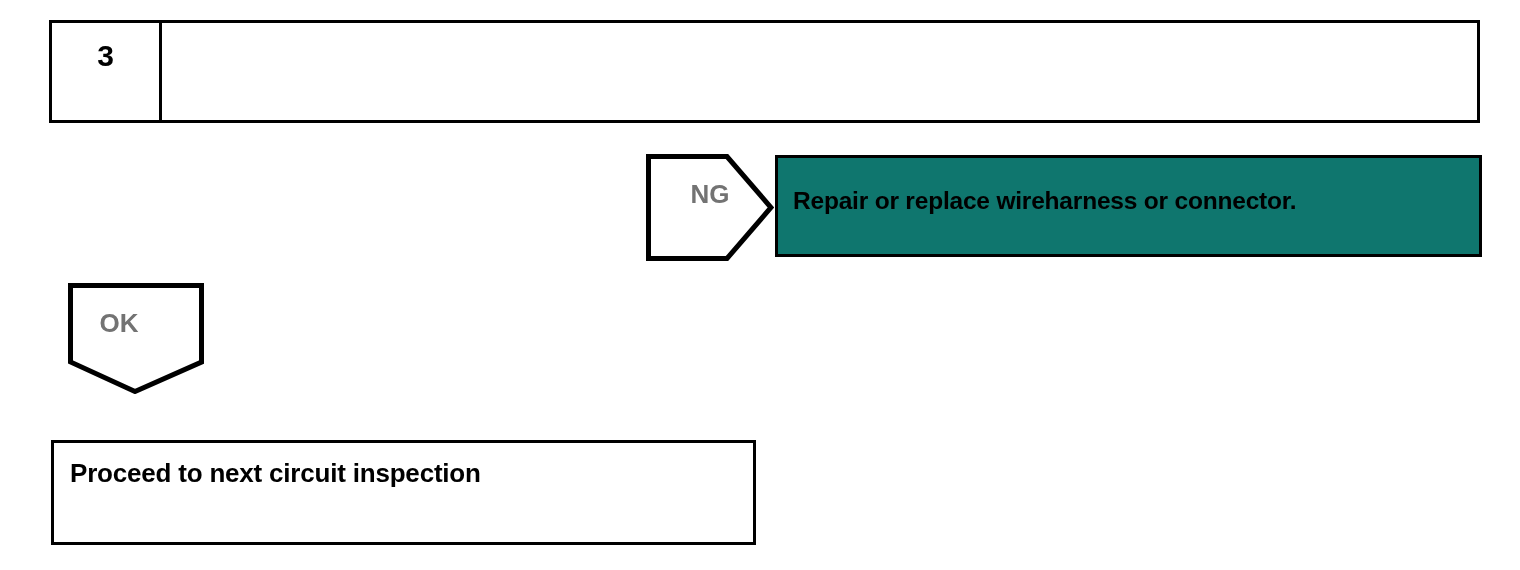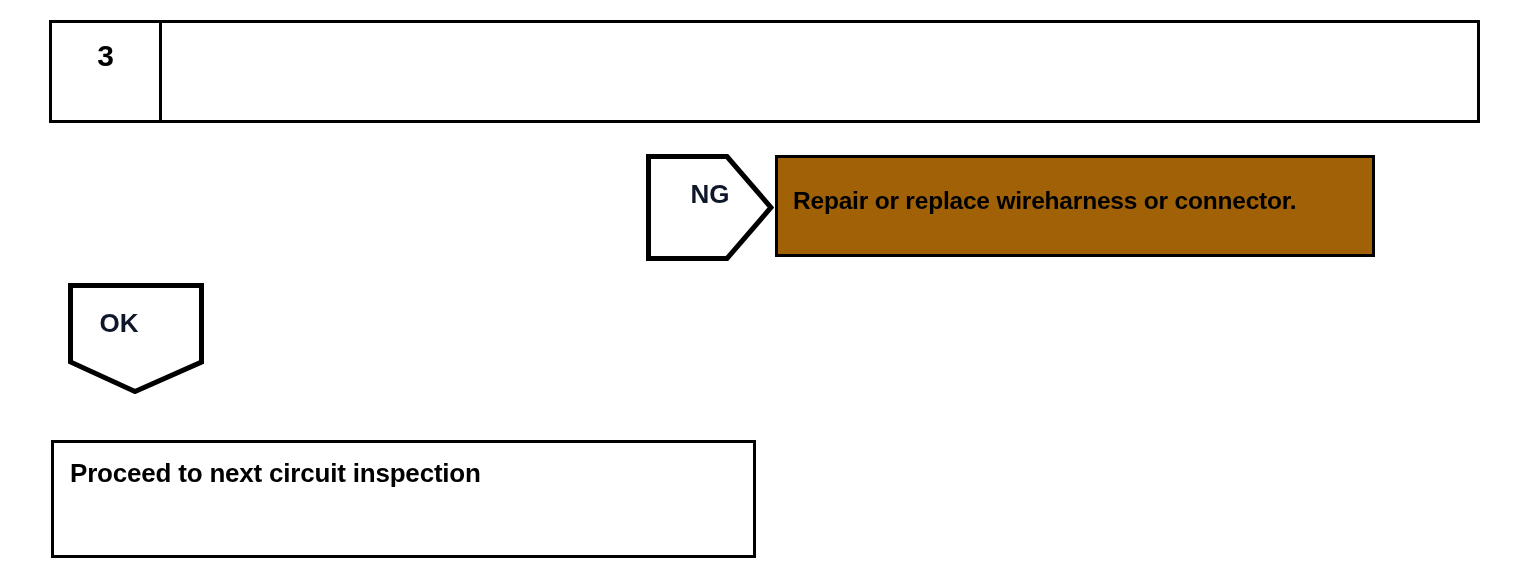--- a/index.html
+++ b/index.html
@@ -89,25 +89,25 @@
     letter-spacing: 0px;
     padding-right: 8px;
     box-sizing: border-box;
   }
 
   
   .repair-box {
     position: absolute;
     left: 775px;
     top: 155px;
-    width: 600px;
+    width: 707px;
     height: 102px;
     border: 3px solid #000000;
     box-sizing: border-box;
-    background: #a16207;
+    background: #0f766e;
     text-align: center;
   }
   .repair-text {
     position: absolute;
     left: 15px;
     top: 28px;
     font-size: 24.5px;
     font-weight: bold;
     color: #000000;
     line-height: 30px;
@@ -132,31 +132,31 @@
     position: absolute;
     left: 0;
     top: 0;
     width: 136px;
     height: 80px;
     display: flex;
     align-items: center;
     justify-content: center;
     font-size: 26px;
     font-weight: bold;
-    color: #0f172a;
+    color: #737373;
     letter-spacing: 0px;
   }
 
   
   .proceed-box {
     position: absolute;
     left: 51px;
     top: 440px;
     width: 705px;
-    height: 118px;
+    height: 105px;
     border: 3px solid #000000;
     box-sizing: border-box;
     background: #ffffff;
   }
   .proceed-text {
     position: absolute;
     left: 16px;
     top: 12px;
     font-size: 26px;
     font-weight: bold;

